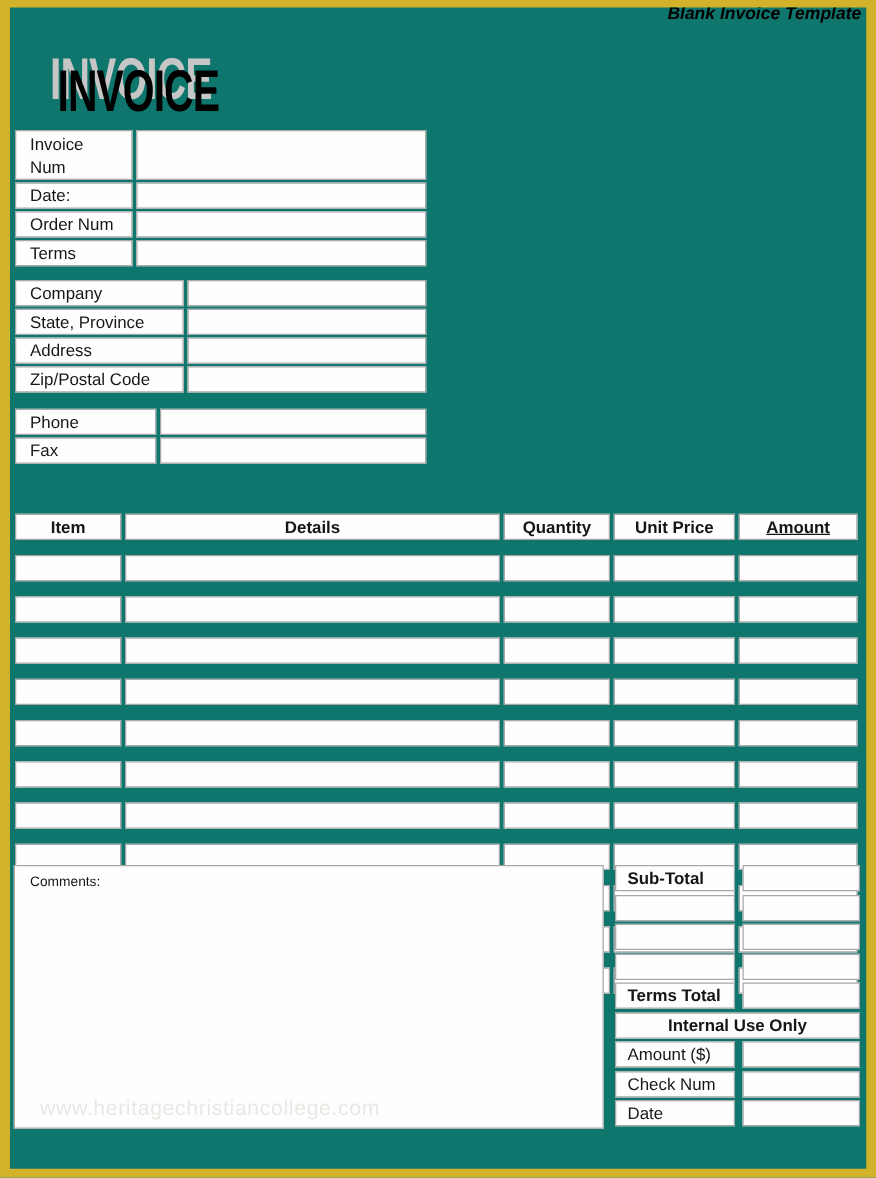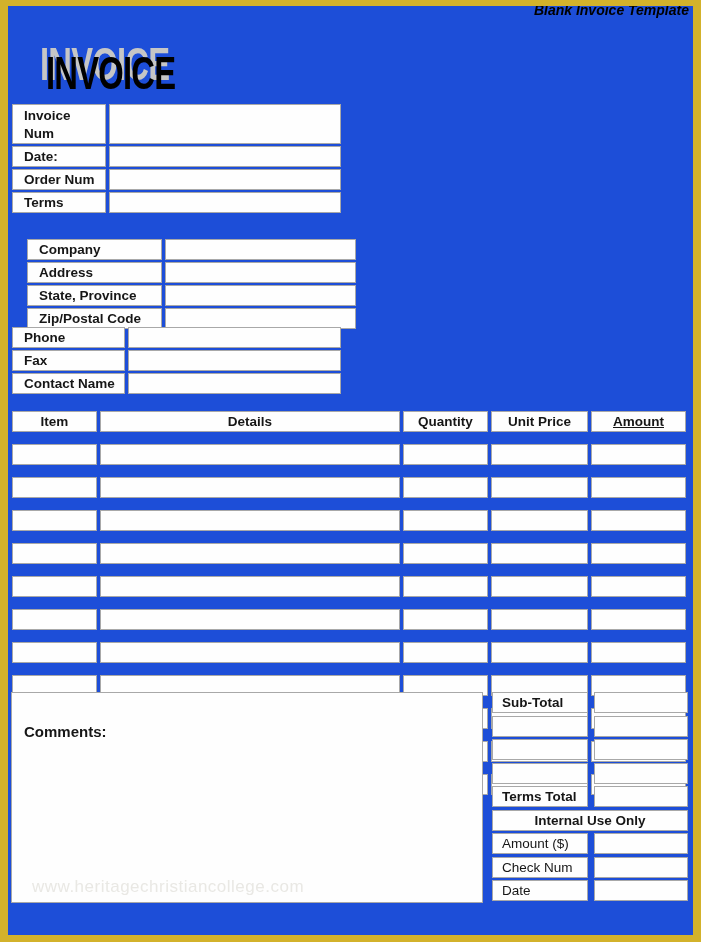--- a/index.html
+++ b/index.html
@@ -1,20 +1,20 @@
 <!DOCTYPE html>
 <html><head>
 <meta charset="utf-8">
 <style>
   * { box-sizing: border-box; margin: 0; padding: 0; }
   html, body { width: 701px; height: 942px; }
   body { font-family: "Liberation Sans", sans-serif; color: #161616; }
   .page {
     position: relative; width: 701px; height: 942px;
-    background: #1d4ed8;
+    background: #0f766e;
     border-top: 6px solid #d3b22b; border-bottom: 7px solid #d3b22b;
     border-left: 8px solid #d3b22b; border-right: 8px solid #d3b22b;
     overflow: hidden;
   }
   
   .inner { position: absolute; left: -8px; top: -6px; width: 701px; height: 942px; }
 
   .header-title {
     position: absolute; top: 2px; right: 12px;
     font-size: 14px; font-weight: bold; font-style: italic; color: #000;
@@ -29,23 +29,23 @@
   .title-main { position: relative; color: #000; }
 
   .irow { display: flex; gap: 3px; margin-bottom: 2px; }
   .cell {
     background: #fefefe; border: 1px solid #a8a8a8; height: 21px;
     font-size: 13.5px; line-height: 19px; overflow: hidden;
   }
   .lcell { padding-left: 11px; }
   .vcell { }
 
-  .sec { position: absolute; left: 12px; width: 329px; font-weight: bold; }
+  .sec { position: absolute; left: 12px; width: 329px; }
   .sec-invoice { top: 104px; }
-  .sec-company { top: 239px; margin-left: 15px; }
+  .sec-company { top: 224px; }
   .sec-contact { top: 327px; }
 
   .sec-invoice .lcell { width: 94px; }
   .sec-invoice .vcell { width: 232px; }
   .row-tall .cell { height: 40px; }
   .row-tall .lcell { line-height: 18px; padding-top: 2px; padding-right: 18px; }
 
   .sec-company .lcell { width: 135px; }
   .sec-company .vcell { width: 191px; }
 
@@ -58,21 +58,21 @@
   .col-item { width: 85px; }
   .col-details { width: 300px; }
   .col-qty { width: 85px; }
   .col-price { width: 97px; }
   .col-amount { width: 95px; text-decoration: underline; }
 
   .comments {
     position: absolute; left: 11px; top: 692px; width: 472px; height: 211px;
     background: #fefefe; border: 1px solid #a8a8a8; padding: 7px 12px;
   }
-  .comments-label { font-weight: bold; font-size: 15px; margin-top: 23px; }
+  .comments-label { font-weight: normal; font-size: 11px; }
   .watermark {
     position: absolute; left: 20px; bottom: 5px;
     font-size: 17px; letter-spacing: 0.5px; color: #e9e8e4;
   }
 
   .summary { position: absolute; left: 492px; top: 692px; width: 196px; }
   .srow { display: flex; gap: 6px; margin-bottom: 2.5px; }
   .sum-label { width: 97px; padding-left: 9px; }
   .sum-value { width: 96px; }
   .bold { font-weight: bold; }
@@ -109,44 +109,40 @@
         <div class="cell vcell"></div>
       </div>
     </div>
 
     <div class="sec sec-company">
       <div class="irow">
         <div class="cell lcell">Company</div>
         <div class="cell vcell"></div>
       </div>
       <div class="irow">
+        <div class="cell lcell">State, Province</div>
+        <div class="cell vcell"></div>
+      </div>
+      <div class="irow">
         <div class="cell lcell">Address</div>
         <div class="cell vcell"></div>
       </div>
       <div class="irow">
-        <div class="cell lcell">State, Province</div>
-        <div class="cell vcell"></div>
-      </div>
-      <div class="irow">
         <div class="cell lcell">Zip/Postal Code</div>
         <div class="cell vcell"></div>
       </div>
     </div>
 
     <div class="sec sec-contact">
       <div class="irow">
         <div class="cell lcell">Phone</div>
         <div class="cell vcell"></div>
       </div>
       <div class="irow">
         <div class="cell lcell">Fax</div>
-        <div class="cell vcell"></div>
-      </div>
-      <div class="irow">
-        <div class="cell lcell">Contact Name</div>
         <div class="cell vcell"></div>
       </div>
     </div>
 
     <div class="items">
       <div class="trow">
         <div class="cell hcell col-item">Item</div>
         <div class="cell hcell col-details">Details</div>
         <div class="cell hcell col-qty">Quantity</div>
         <div class="cell hcell col-price">Unit Price</div>

